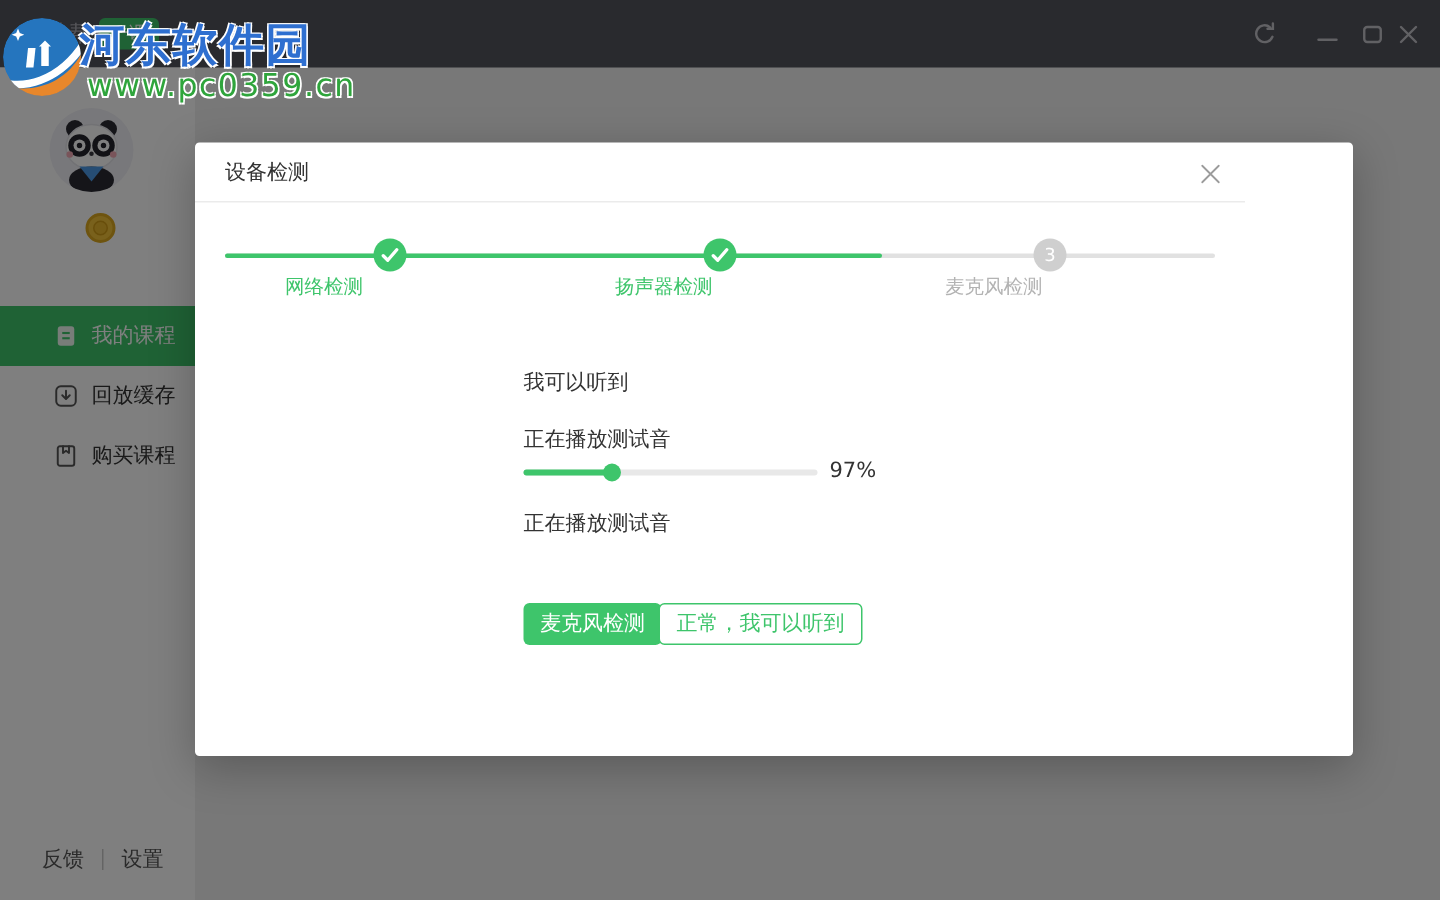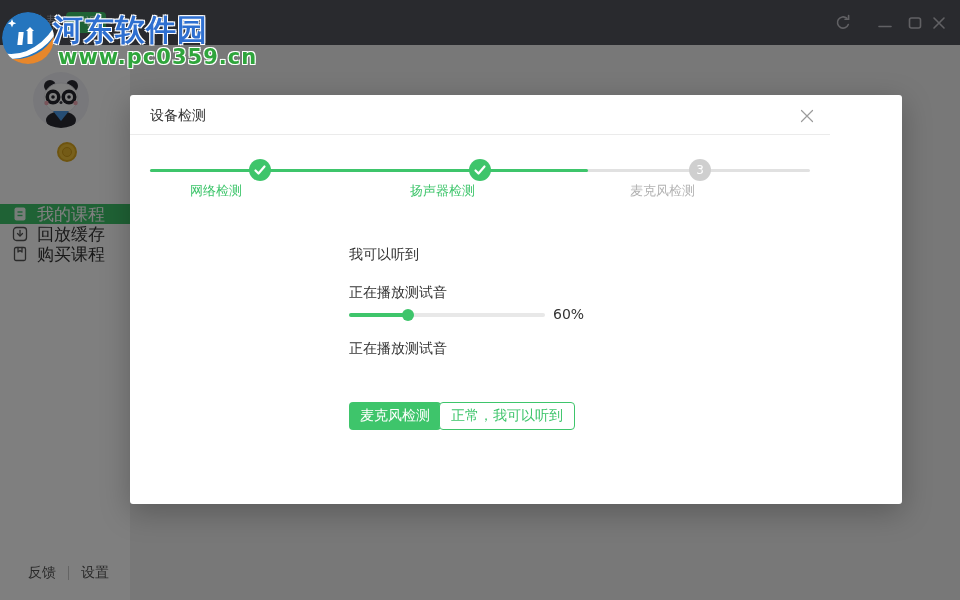--- a/index.html
+++ b/index.html
@@ -24,21 +24,21 @@
 
   
   .sidebar{position:absolute;left:0;top:45px;width:130px;height:555px;background:#FFFFFF;}
   .avatar{position:absolute;left:33px;top:27px;width:56px;height:56px;border-radius:50%;
           background:#F1F1F6;overflow:hidden;cursor:pointer;}
   .coin{position:absolute;left:57px;top:97px;width:20px;height:20px;border-radius:50%;
         background:#F2C238;border:2px solid #DCA81F;}
   .coin .inner{position:absolute;left:3px;top:3px;width:10px;height:10px;border-radius:50%;
         background:#E8B62C;border:1px solid #D19C16;}
   .menu{position:absolute;left:0;top:159px;width:130px;}
-  .menu-item{height:20px;display:flex;align-items:center;padding-left:12px;font-size:17px;
+  .menu-item{height:40px;display:flex;align-items:center;padding-left:36px;font-size:14px;
              color:#333;cursor:pointer;}
   .menu-item.active{background:var(--accent);color:#fff;}
   .menu-icon{width:16px;height:16px;margin-right:9px;flex:0 0 16px;}
   .side-footer{position:absolute;left:28px;top:519px;display:flex;align-items:center;
                font-size:14px;color:#555;}
   .side-footer .link{cursor:pointer;}
   .vdivider{width:1px;height:14px;background:#C9C9C9;margin:0 12px;}
 
   
   .overlay{position:absolute;left:0;top:0;width:960px;height:600px;background:rgba(0,0,0,0.5);z-index:10;}
@@ -76,21 +76,21 @@
   .btn{position:absolute;top:307px;height:28px;border-radius:4px;font-size:14px;cursor:pointer;
        font-family:inherit;display:flex;align-items:center;justify-content:center;}
   .btn-solid{left:219px;width:92px;background:var(--accent);color:#fff;border:none;}
   .btn-outline{left:309px;width:136px;background:#fff;color:var(--accent);border:1px solid var(--accent);}
 
   
   .watermark{position:absolute;left:0;top:8px;z-index:40;}
   .wm-title{position:absolute;left:53px;top:2px;font-size:30px;font-weight:bold;color:var(--wm-blue);
             white-space:nowrap;letter-spacing:1px;
             text-shadow:-1px -1px 0 #fff,1px -1px 0 #fff,-1px 1px 0 #fff,1px 1px 0 #fff;}
-  .wm-url{position:absolute;left:58px;top:37px;font-size:21px;font-weight:bold;color:var(--wm-green);
+  .wm-url{position:absolute;left:58px;top:37px;font-size:21px;font-weight:normal;color:var(--wm-green);
           white-space:nowrap;letter-spacing:1px;
           text-shadow:-1px -1px 0 #fff,1px -1px 0 #fff,-1px 1px 0 #fff,1px 1px 0 #fff;}
   .wm-logo{position:absolute;left:0;top:2px;width:56px;height:56px;}
 </style>
 </head>
 <body>
 
 <div class="app">
 
   <div class="titlebar">
@@ -203,21 +203,21 @@
     <div class="step-label done sl1">网络检测</div>
     <div class="step-label pending sl3">麦克风检测</div>
     <div class="step-label done sl2">扬声器检测</div>
 
     <div class="sec-title">我可以听到</div>
     <div class="status1">正在播放测试音</div>
     <div class="slider">
       <div class="slider-fill" style="width: 30%;"></div>
       <div class="slider-thumb" style="left: calc(30% - 6px);"></div>
     </div>
-    <div class="pct">60%</div>
+    <div class="pct">97%</div>
     <div class="status2">正在播放测试音</div>
     <button class="btn btn-solid">麦克风检测</button>
     <button class="btn btn-outline">正常，我可以听到</button>
   </div>
 
   <div class="watermark">
     <svg class="wm-logo" viewBox="0 0 56 56">
       <defs>
           <clipPath id="lc">
             <circle cx="28" cy="28" r="26"></circle>

